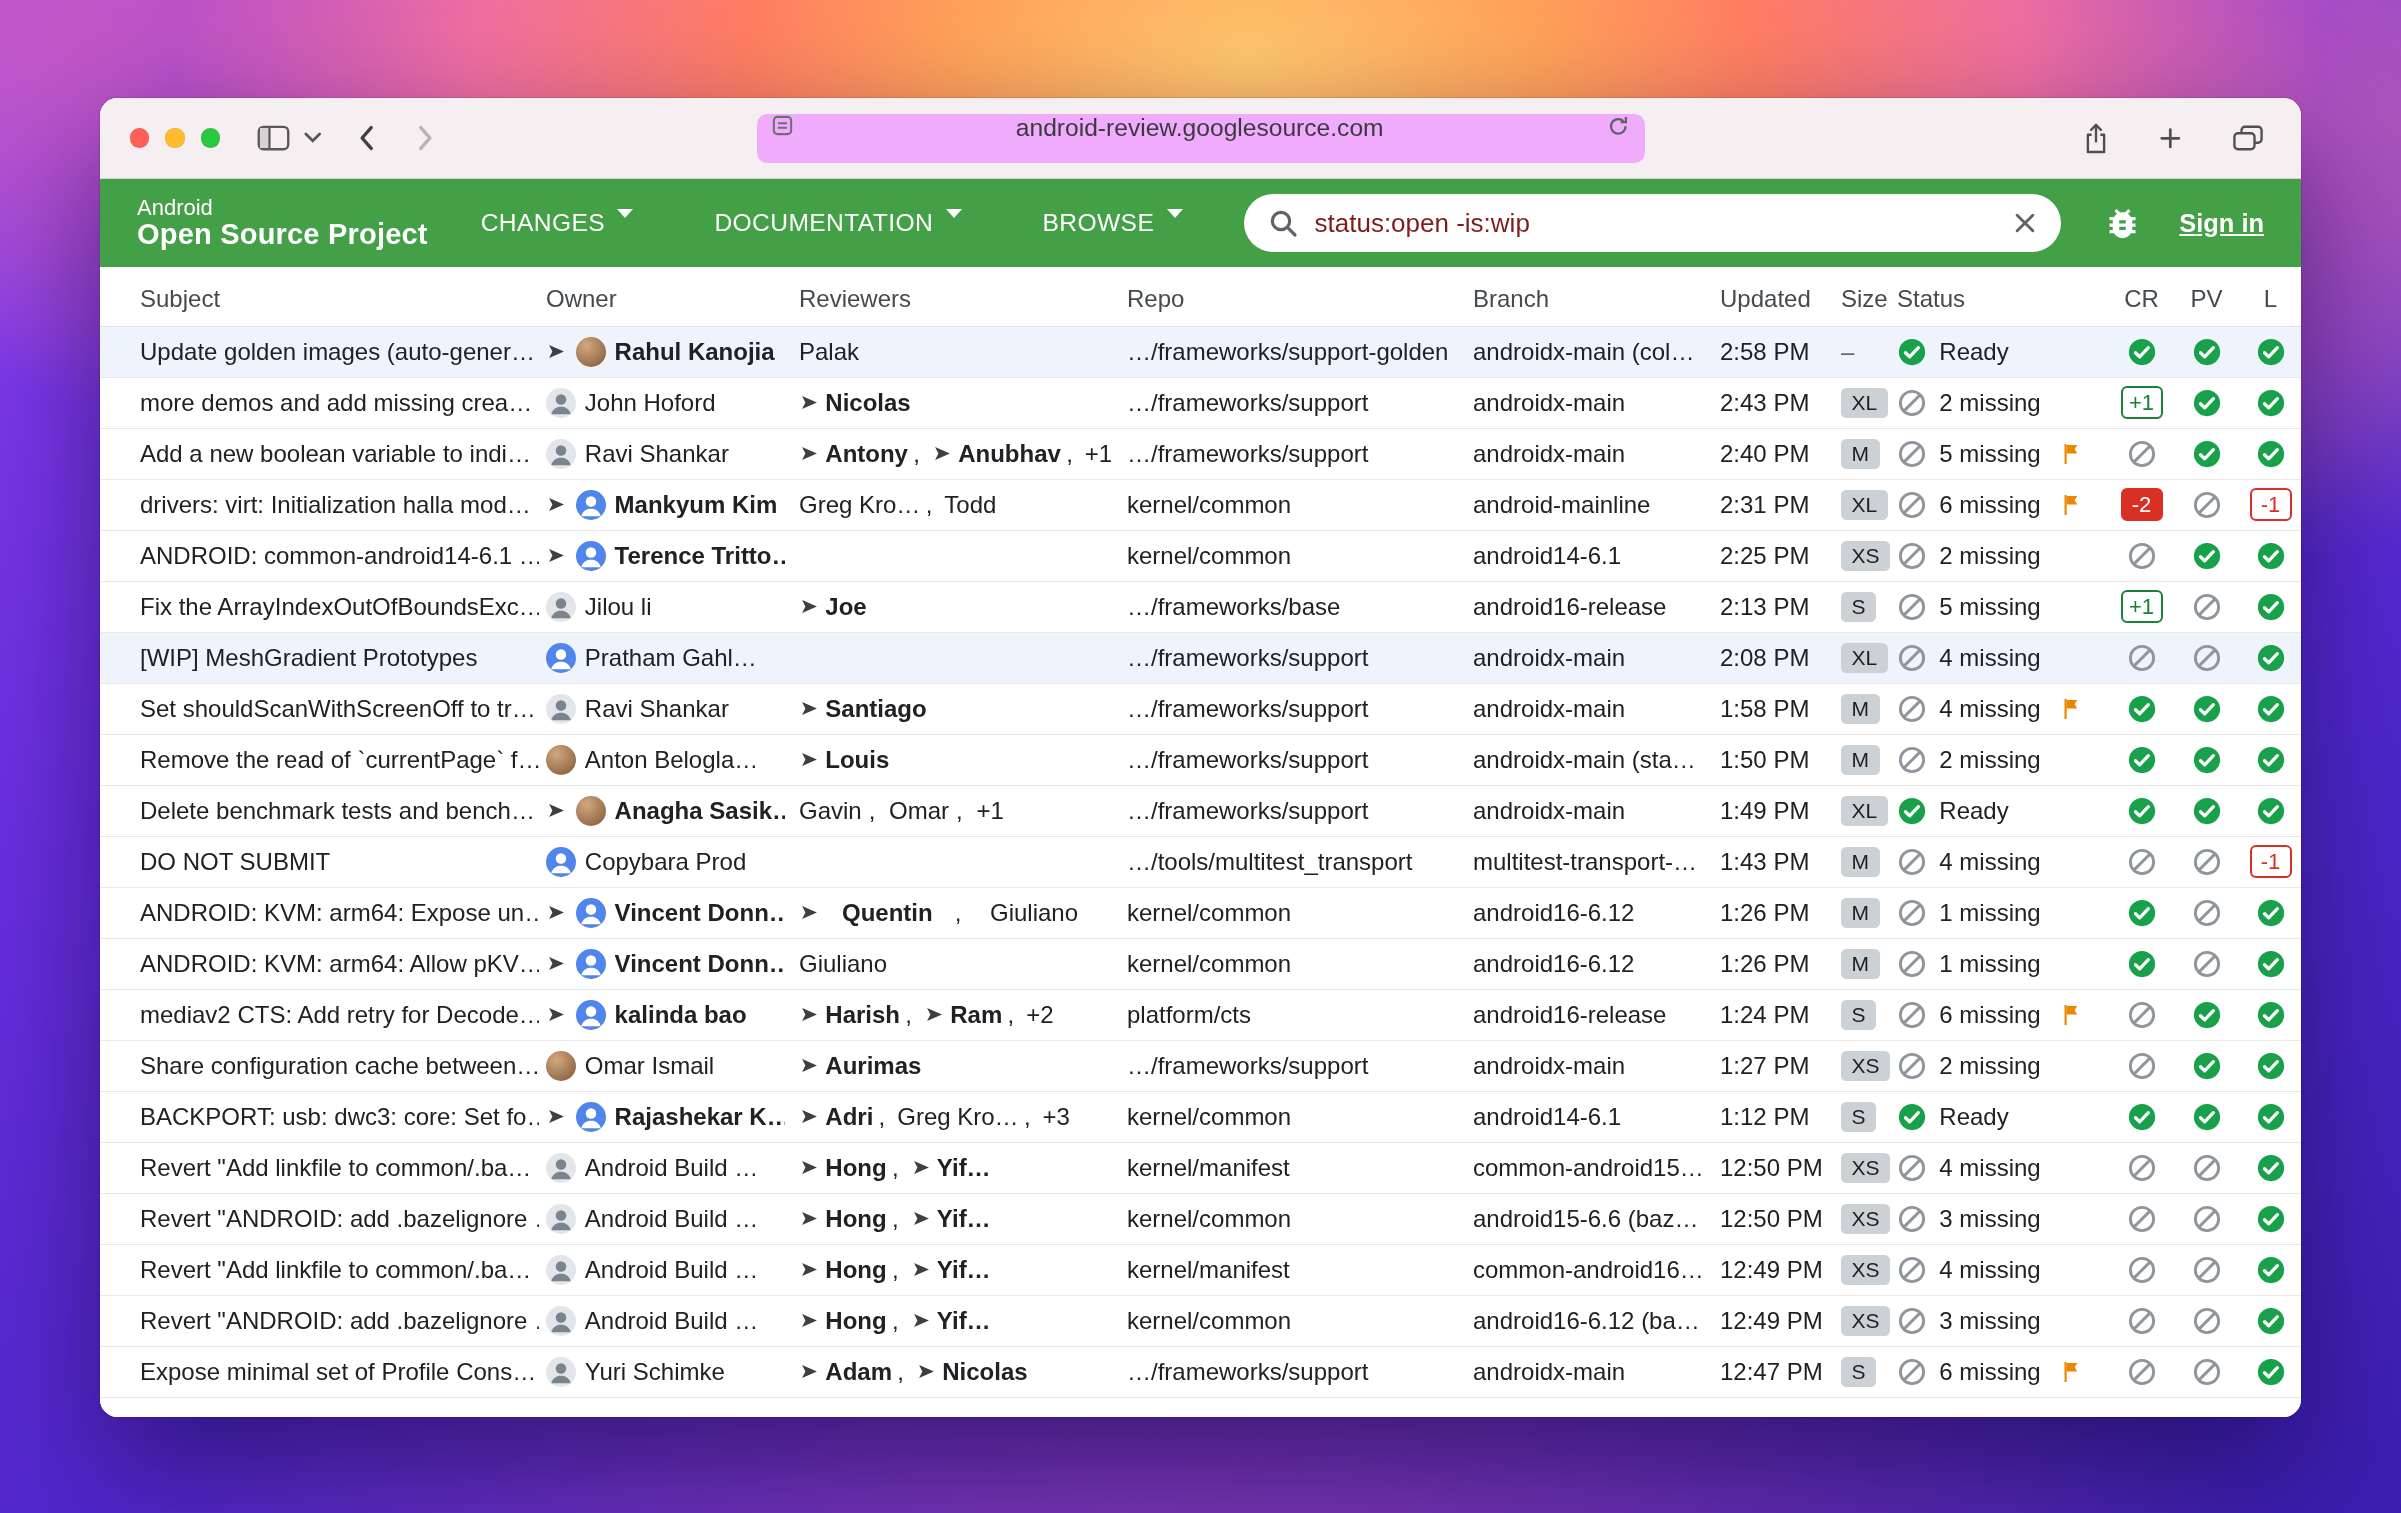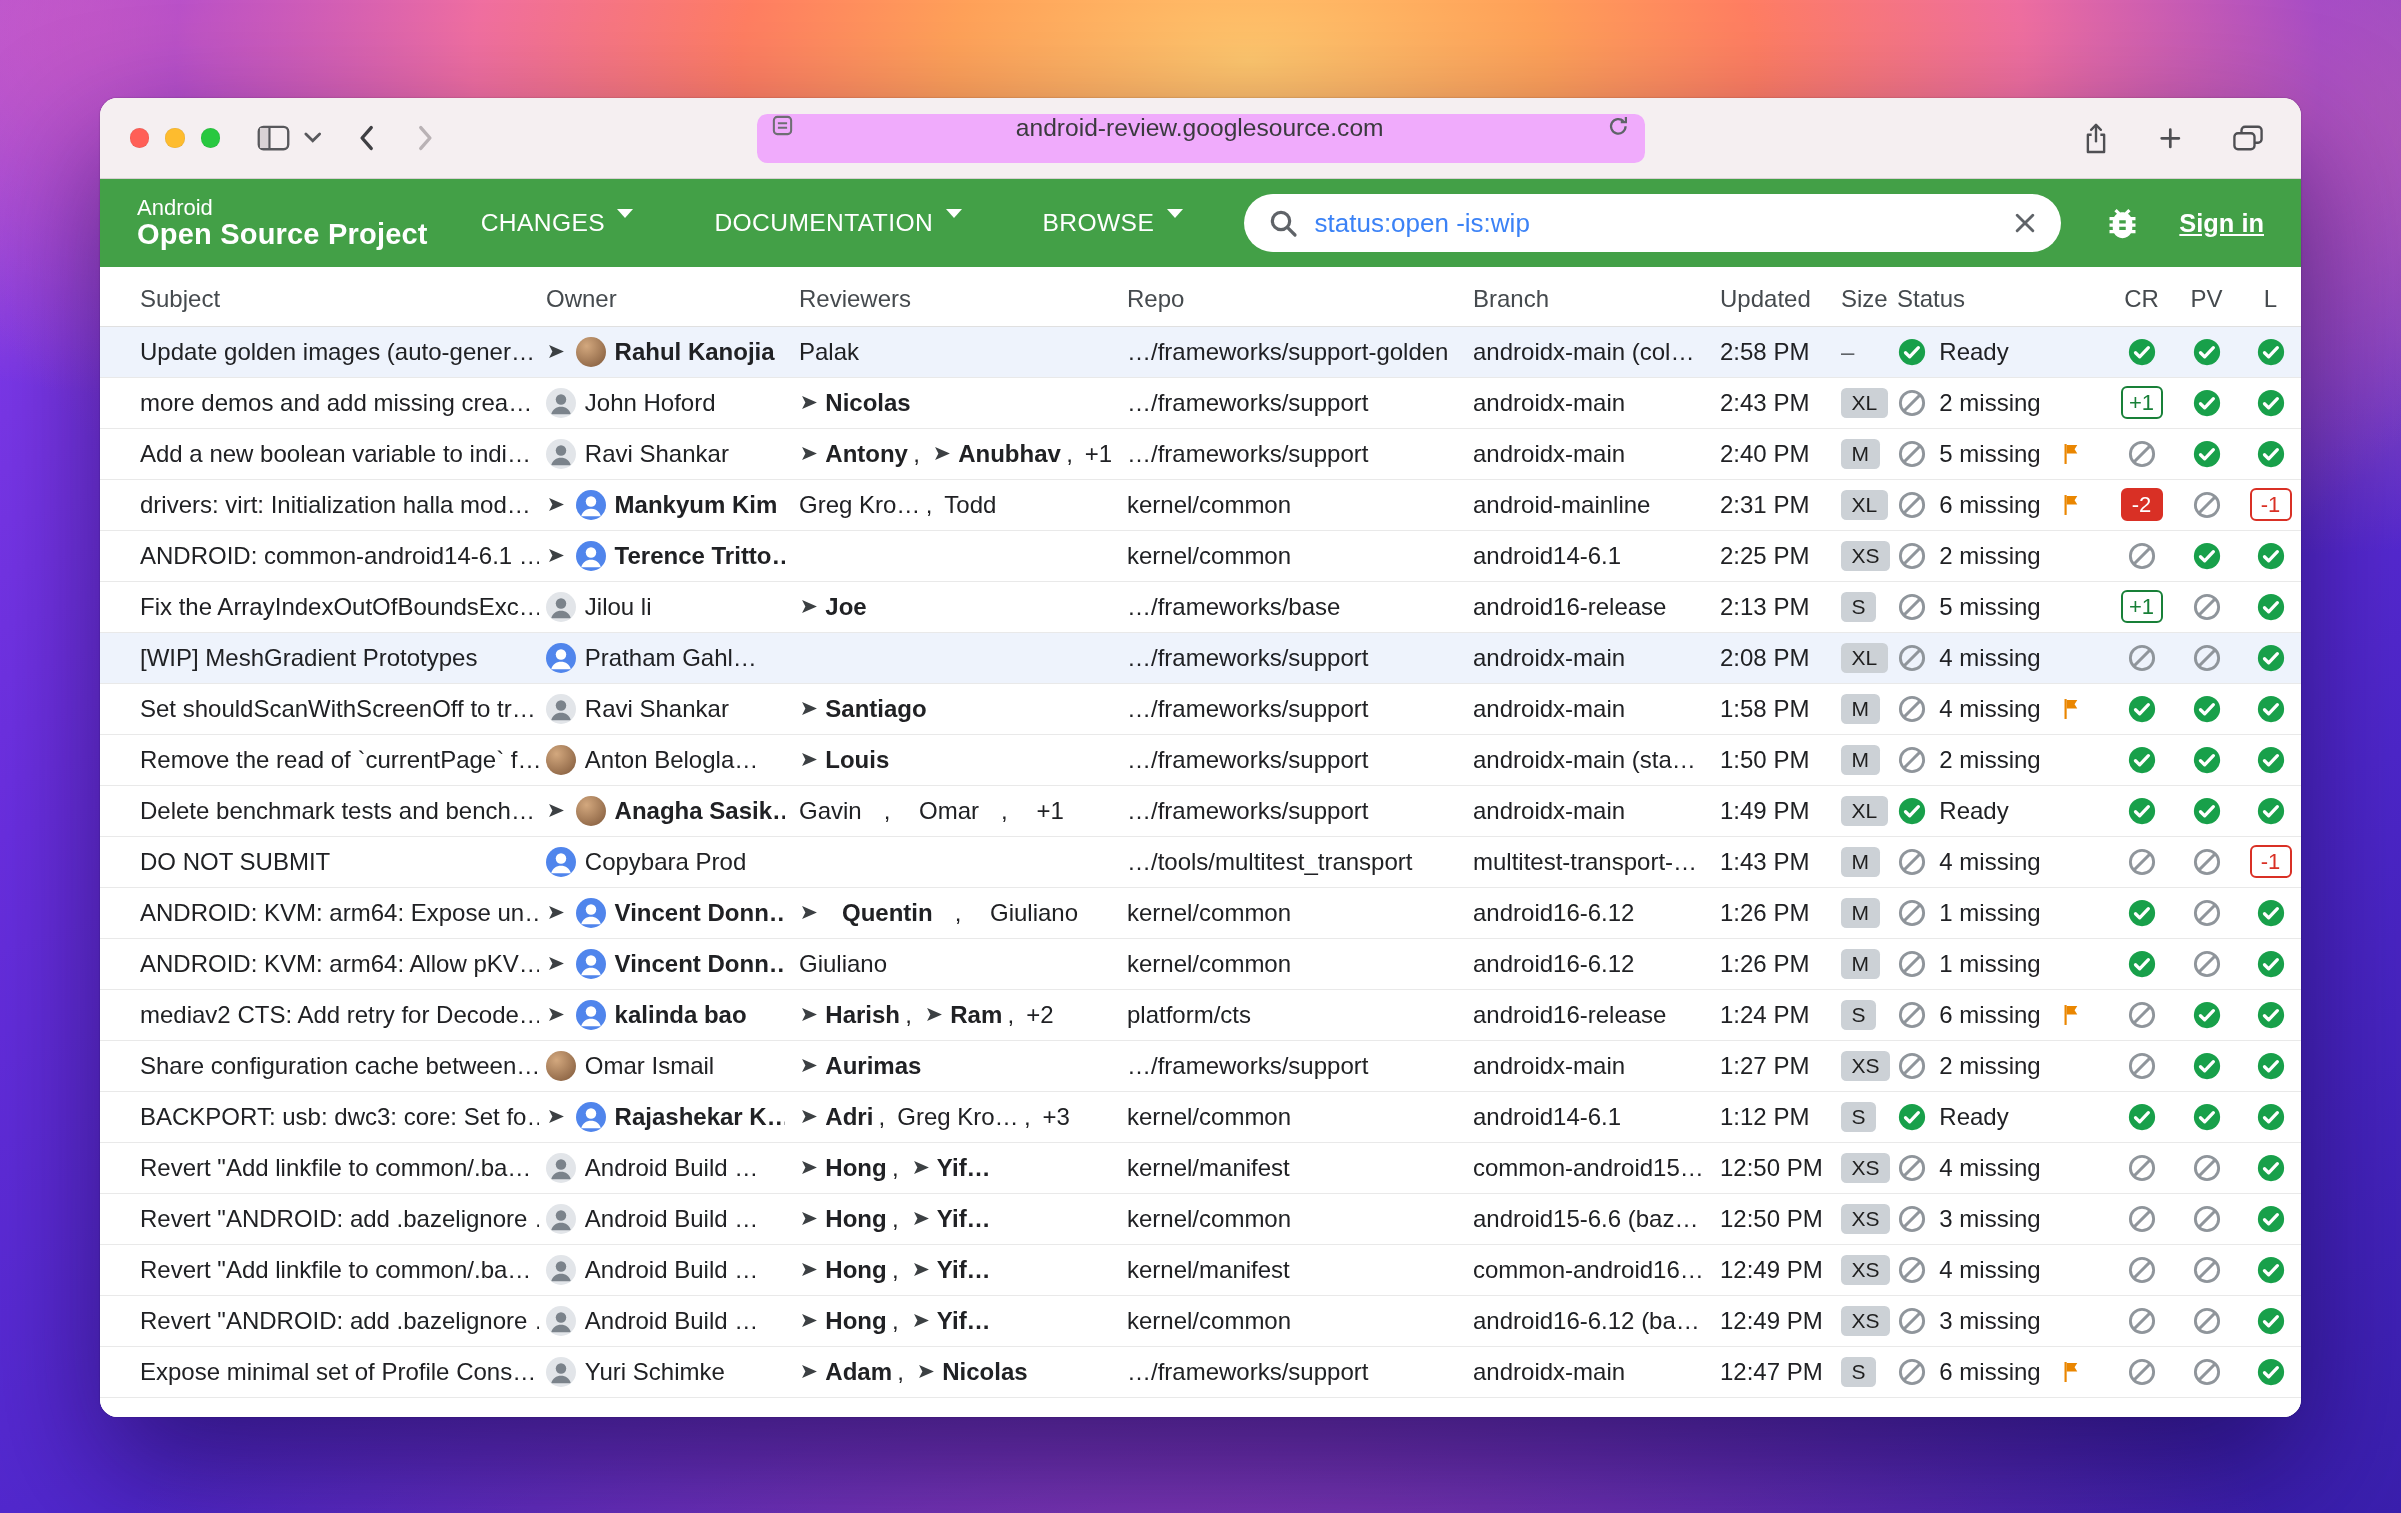--- a/index.html
+++ b/index.html
@@ -50,21 +50,21 @@
   .logo .l2 { font-size:29px; font-weight:700; letter-spacing:0.2px; }
   .gr-nav { display:flex; gap:81px; margin-right:61px; }
   .nav-item { display:flex; align-items:flex-start; gap:12.3px; font-size:24.6px; font-weight:500; letter-spacing:0.4px; cursor:pointer; }
   .caret { width:0; height:0; border-left:8px solid transparent; border-right:8px solid transparent; border-top:9.6px solid #fff; }
   .searchwrap { flex:1; display:flex; }
   .searchpill {
     flex:1; max-width:877px; height:58px; border-radius:29px; background:#fff;
     display:flex; align-items:center; padding:0 23px; gap:16px;
   }
   .searchpill input {
-    flex:1; border:none; outline:none; font-size:26px; color:#3b82f6; background:transparent;
+    flex:1; border:none; outline:none; font-size:26px; color:#7f1d1d; background:transparent;
     font-family:inherit;
   }
   .hdr-right { display:flex; align-items:center; gap:30px; margin-left:35px; }
   .signin { color:#fff; font-size:25.4px; font-weight:700; text-decoration:underline; cursor:pointer; }
 
   
   .gr-body { flex:1; background:#fff; padding-top:5.3px; overflow:hidden; }
   table { width:2201px; border-collapse:collapse; table-layout:fixed; }
   thead th {
     height:54px; font-size:24px; font-weight:400; color:#454a4e; text-align:left;
@@ -668,21 +668,21 @@
     <td>
                 <div class="cellflex">
                   <svg class="attn" viewBox="0 0 24 24">
                     <path d="M3.5 4.5L20.5 12 3.5 19.5l3.8-7.5z" fill="#3c4043"></path>
                   </svg>
                   <span class="avatar av-photo"></span>
                   <span class="oname b">Anagha Sasik…</span>
                 </div>
               </td>
     <td>
-                <div class="cellflex" style="gap:22px">
+                <div class="cellflex" style="gap:7px">
                   <span class="rname">Gavin</span>
                   <span class="sep">, </span>
                   <span class="rname">Omar</span>
                   <span class="sep">, </span>
                   <span class="rname">+1</span>
                 </div>
               </td>
     <td><span>…/frameworks/support</span></td>
     <td><span>androidx-main</span></td>
     <td>1:49 PM</td>

